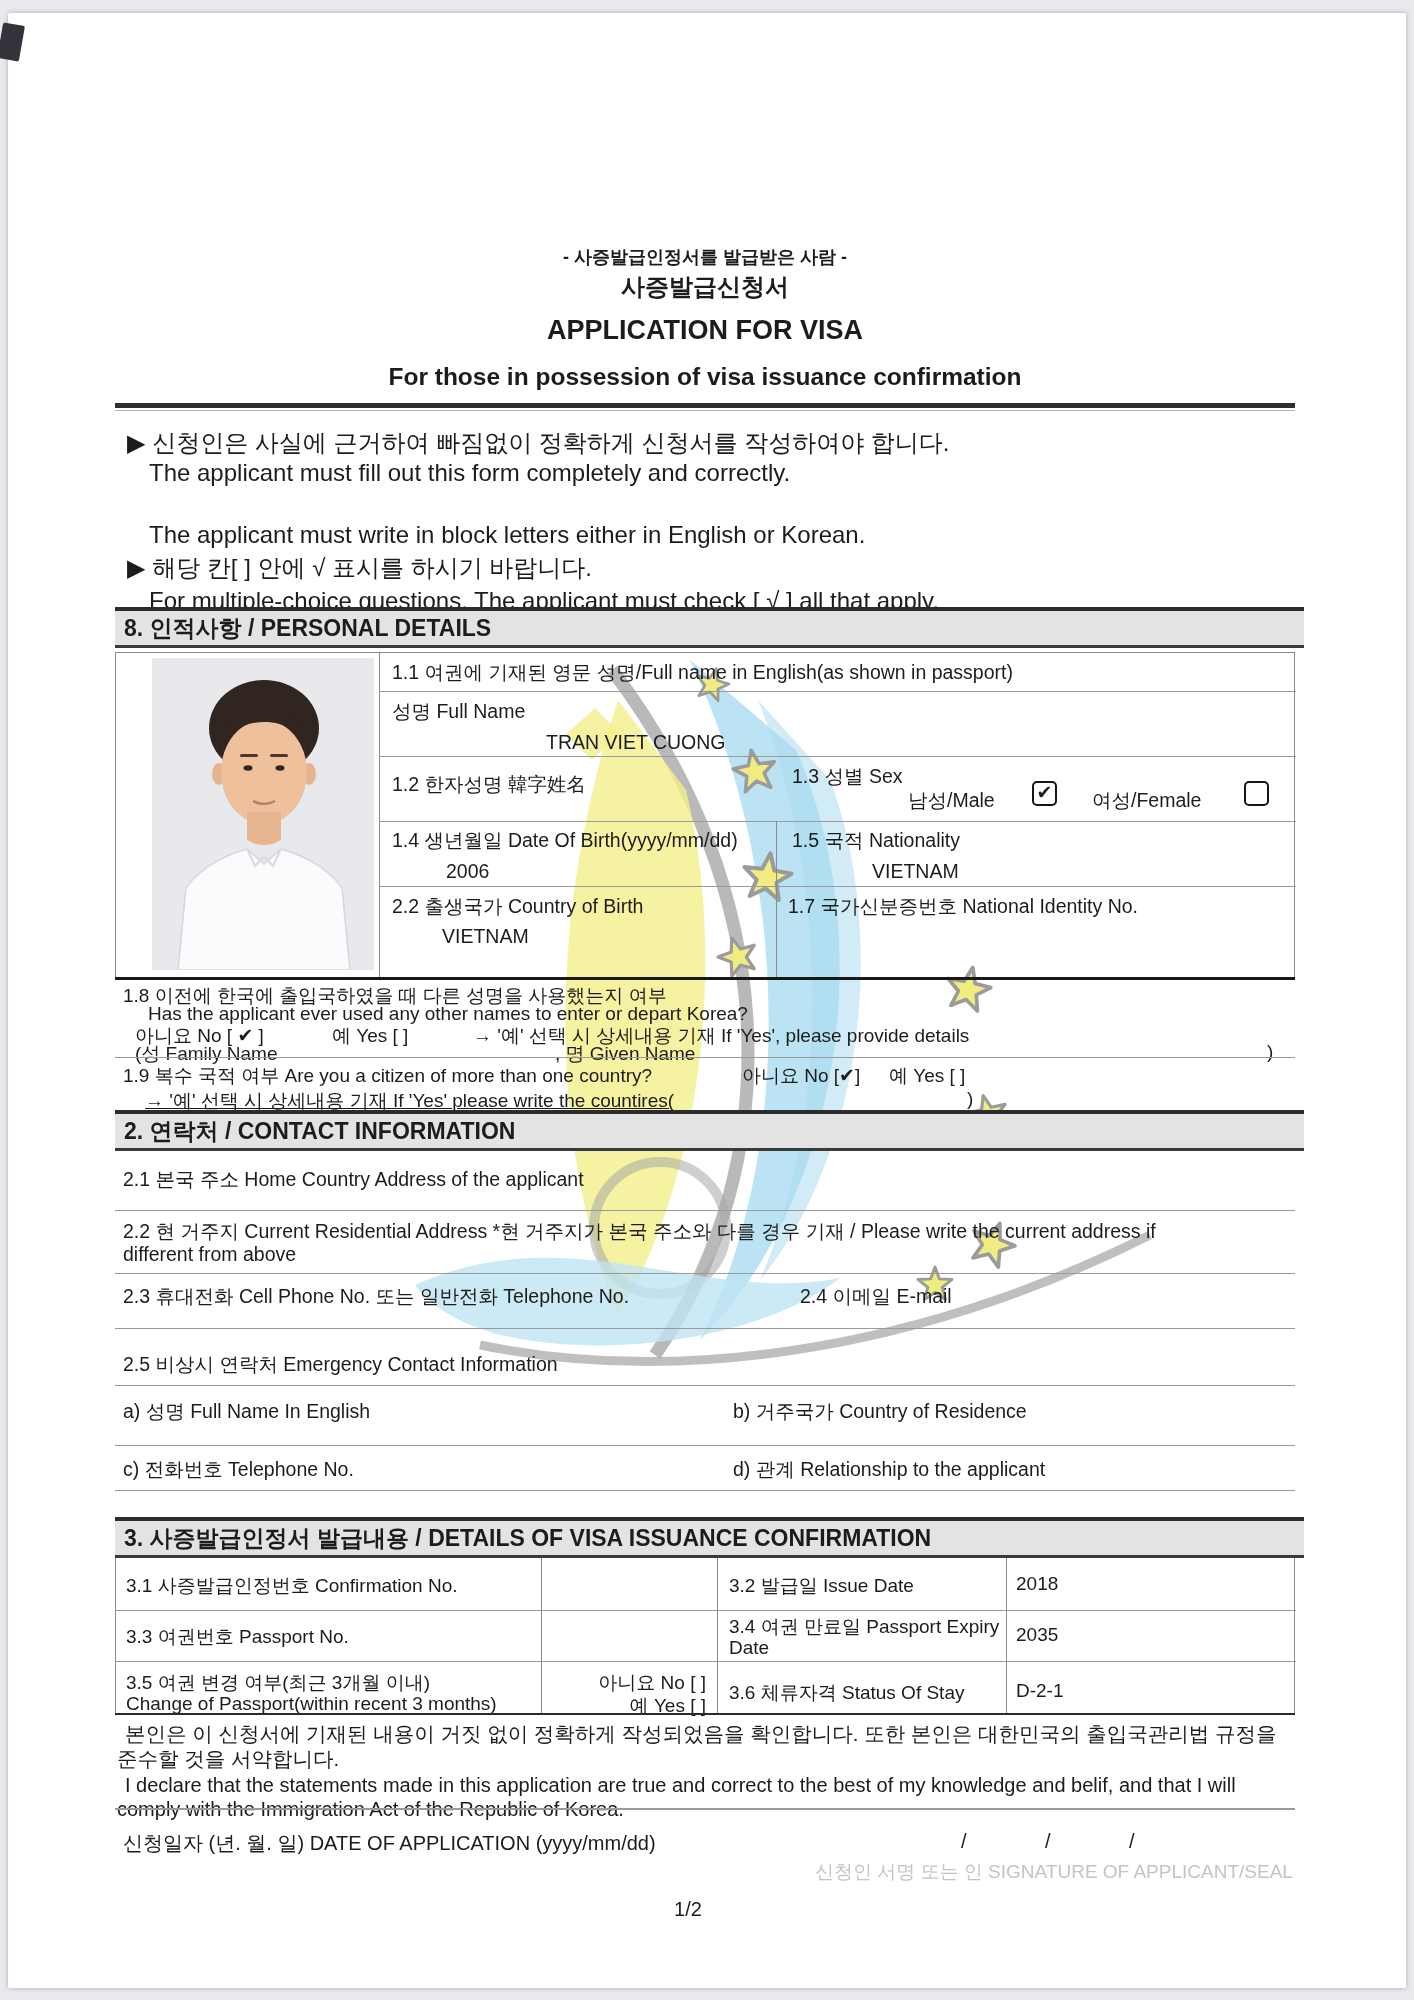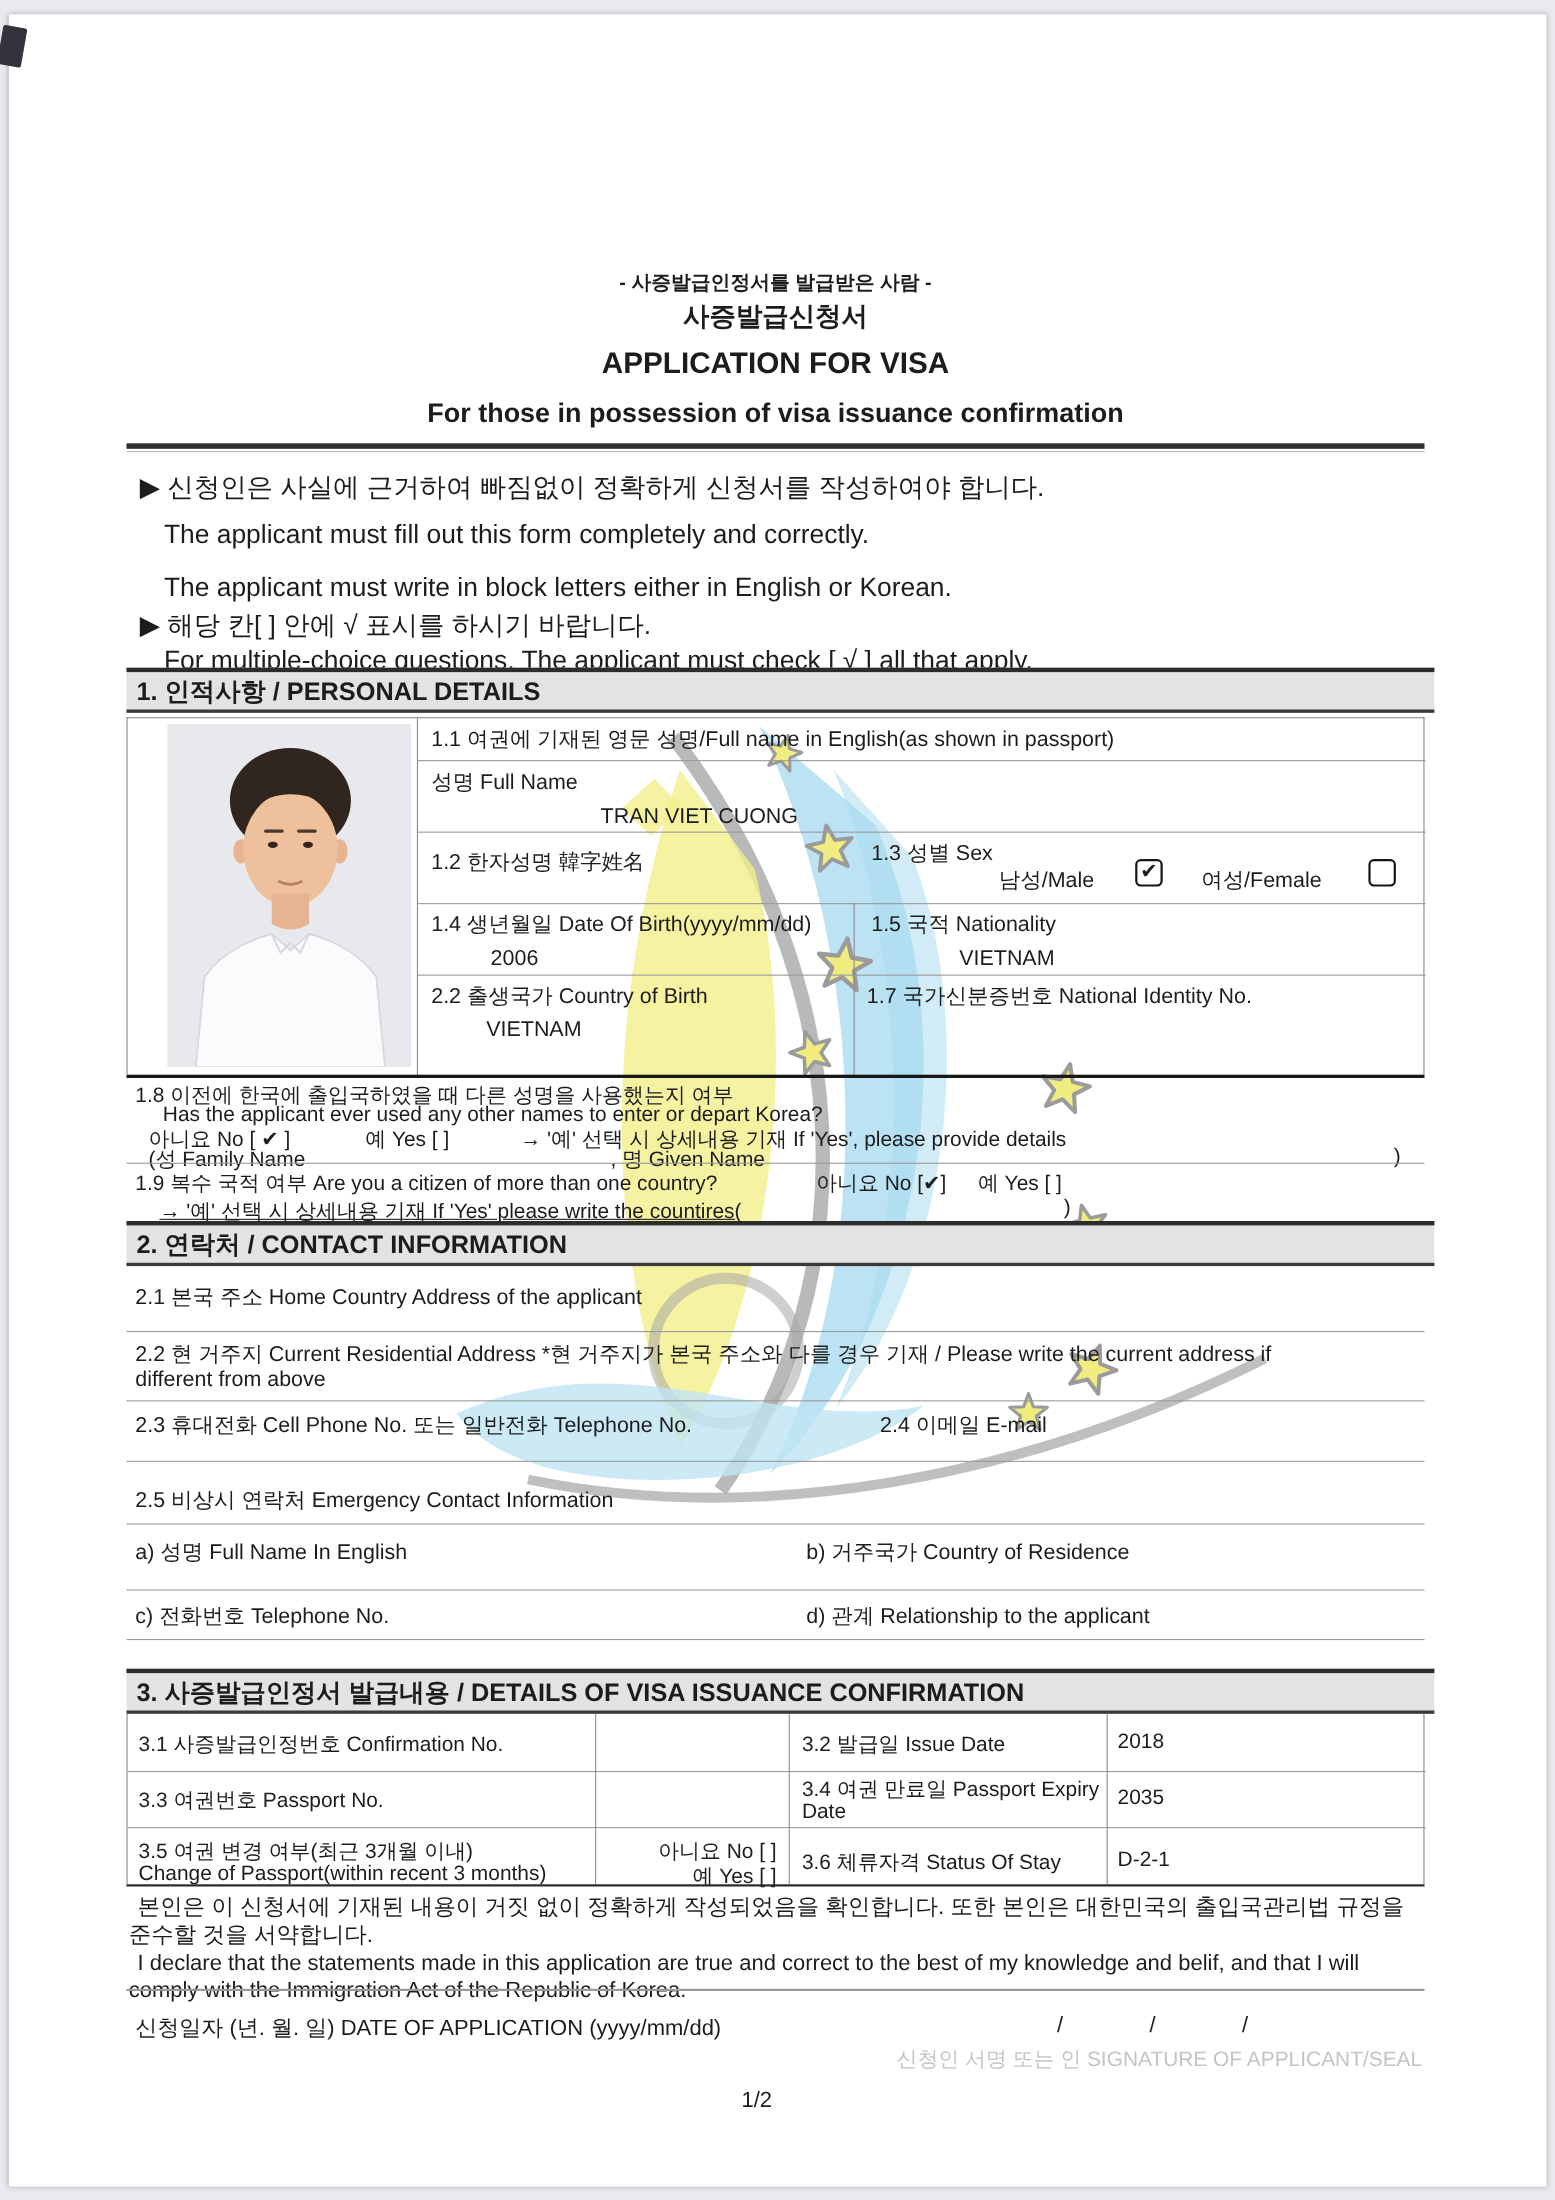--- a/index.html
+++ b/index.html
@@ -77,29 +77,29 @@
     <div class="abs ctr b" style="top:258px;font-size:24px;">사증발급신청서</div>
     <div class="abs ctr b" style="top:302px;font-size:27px;">APPLICATION FOR VISA</div>
     <div class="abs ctr b" style="top:350px;font-size:24.5px;">For those in possession of visa issuance confirmation</div>
     <div class="abs" style="top:390px;left:0;width:1180px;height:5px;background:#2e2e2e;"></div>
     <div class="abs" style="top:397px;left:0;width:1180px;height:1px;background:#b5b5b5;"></div>
 
     <div class="abs inst nw" style="top:414px;left:12px;">
       <span>▶</span>
       <span>신청인은 사실에 근거하여 빠짐없이 정확하게 신청서를 작성하여야 합니다.</span>
     </div>
-    <div class="abs inst nw" style="top:460px;left:34px;">The applicant must fill out this form completely and correctly.</div>
+    <div class="abs inst nw" style="top:446px;left:34px;">The applicant must fill out this form completely and correctly.</div>
     <div class="abs inst nw" style="top:508px;left:34px;">The applicant must write in block letters either in English or Korean.</div>
     <div class="abs inst nw" style="top:539px;left:12px;">
       <span>▶</span>
       <span>해당 칸[ ] 안에 √ 표시를 하시기 바랍니다.</span>
     </div>
     <div class="abs inst nw" style="top:574px;left:34px;">For multiple-choice questions, The applicant must check [ √ ] all that apply.</div>
 
-    <div class="abs bar" style="top:594px;">1. 인적사항 / PERSONAL DETAILS</div>
+    <div class="abs bar" style="top:594px;">8. 인적사항 / PERSONAL DETAILS</div>
 
     <div class="abs" style="top:639px;left:0;width:1180px;height:325px;border-left:1px solid #8a8a8a;border-right:1px solid #8a8a8a;border-top:1px solid #8a8a8a;box-sizing:border-box;">
 
       <div class="abs vline" style="left:263px;top:0;height:325px;"></div>
       <svg class="abs" style="left:36px;top:5px;" width="222" height="312" viewBox="0 0 222 312">
         <rect width="222" height="312" fill="#e7e9ec"></rect>
         <ellipse cx="112" cy="70" rx="55" ry="48" fill="#30261f"></ellipse>
         <ellipse cx="67" cy="116" rx="7" ry="11" fill="#e7b492"></ellipse>
         <ellipse cx="157" cy="116" rx="7" ry="11" fill="#e7b492"></ellipse>
         <ellipse cx="112" cy="114" rx="43" ry="52" fill="#eec09c"></ellipse>

